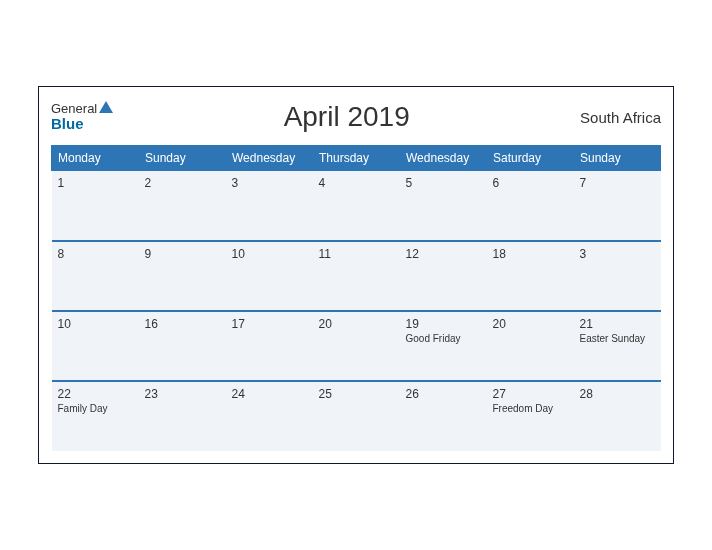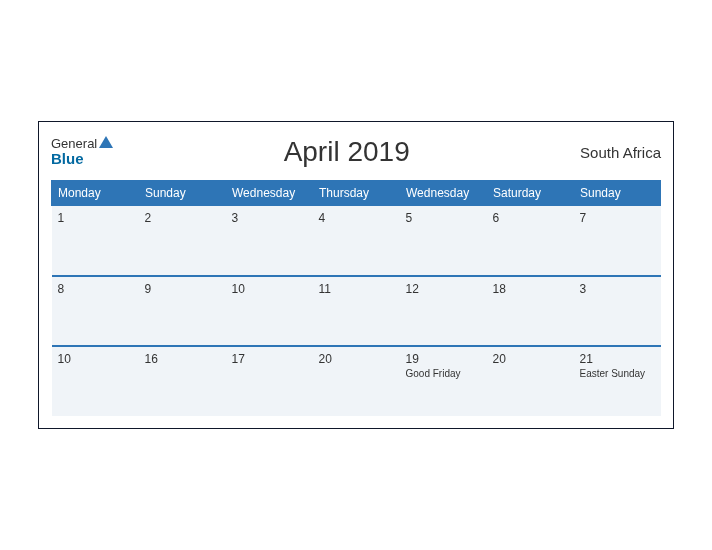--- a/index.html
+++ b/index.html
@@ -205,15 +205,40 @@
             <span class="holiday-label">Good Friday</span>
           </td>
           <td>
             <span class="day-number">20</span>
           </td>
           <td>
             <span class="day-number">21</span>
             <span class="holiday-label">Easter Sunday</span>
           </td>
         </tr>
+        <tr class="row-separator">
+          <td>
+            <span class="day-number">22</span>
+            <span class="holiday-label">Family Day</span>
+          </td>
+          <td>
+            <span class="day-number">23</span>
+          </td>
+          <td>
+            <span class="day-number">24</span>
+          </td>
+          <td>
+            <span class="day-number">25</span>
+          </td>
+          <td>
+            <span class="day-number">26</span>
+          </td>
+          <td>
+            <span class="day-number">27</span>
+            <span class="holiday-label">Freedom Day</span>
+          </td>
+          <td>
+            <span class="day-number">28</span>
+          </td>
+        </tr>
       </tbody>
   </table>
 </div>
 
 </body></html>

